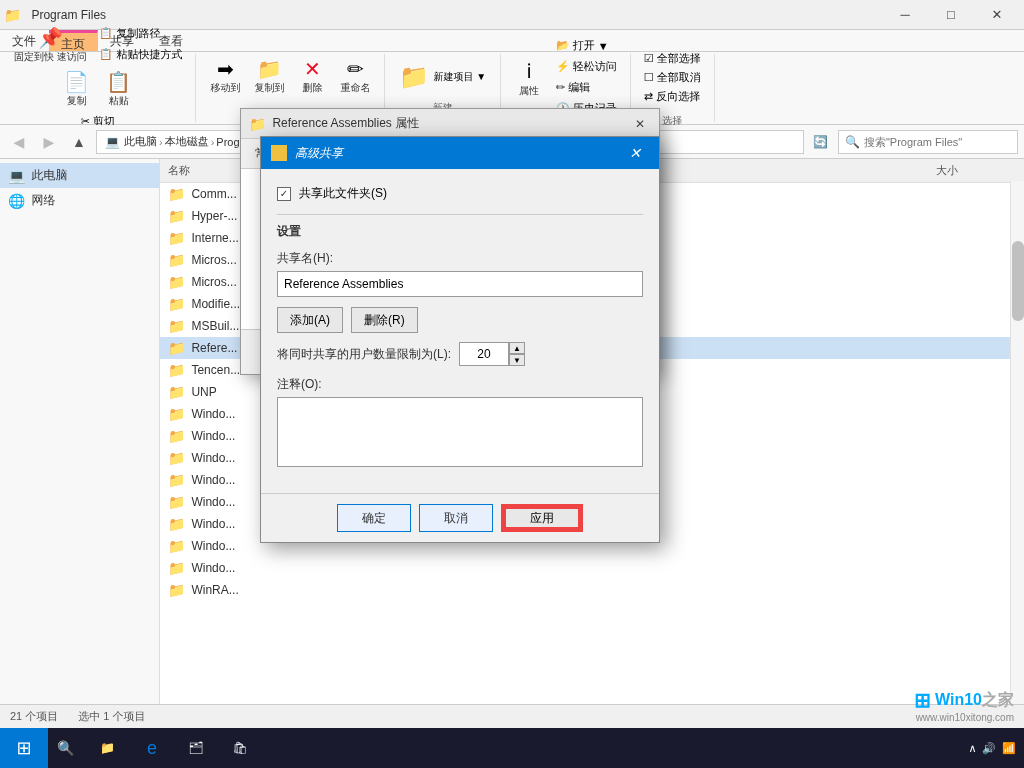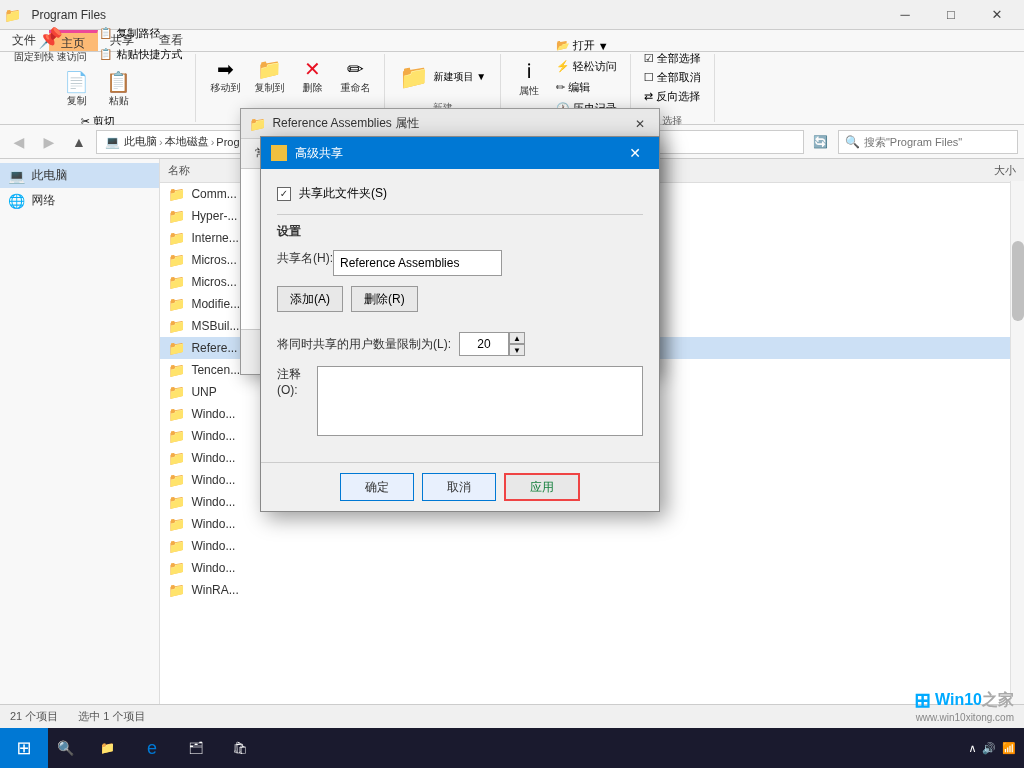--- a/index.html
+++ b/index.html
@@ -131,21 +131,20 @@
       height: 22px;
       border-bottom: 1px solid #ccc;
     }
     .ribbon-tab {
       padding: 0 12px;
       line-height: 22px;
       font-size: 12px;
       color: #333;
       cursor: pointer;
       border-right: 1px solid transparent;
-      font-family: Liberation Mono, monospace;
     }
     .ribbon-tab.active {
       background: #fdba74;
       border-top: 3px solid #ec4899;
     }
     .ribbon-content {
       display: flex;
       height: 72px;
       align-items: stretch;
       padding: 2px 0;
@@ -284,21 +283,21 @@
       display: flex;
       background: #f0f0f0;
       border-bottom: 1px solid #ddd;
       padding: 4px 8px;
       font-size: 11px;
       color: #555;
       position: sticky;
       top: 0;
     }
     .file-list-header .col-name { flex: 1; }
-    .file-list-header .col-size { width: 80px; text-align: right; }
+    .file-list-header .col-size { width: 80px; }
     .file-item {
       display: flex;
       align-items: center;
       padding: 3px 8px;
       gap: 6px;
       font-size: 12px;
       cursor: pointer;
       color: #333;
     }
     .file-item.selected { background: #cce0f5; }
@@ -383,20 +382,21 @@
       box-shadow: 6px 6px 20px rgba(0,0,0,0.4);
       z-index: 60;
     }
     .adv-title-bar {
       height: 32px;
       background: #0078d4;
       display: flex;
       align-items: center;
       padding: 0 10px;
       color: white;
+      font-style: italic;
     }
     .adv-title-icon {
       width: 16px;
       height: 16px;
       background: #f0c040;
       margin-right: 8px;
       font-size: 12px;
       display: flex;
       align-items: center;
       justify-content: center;
@@ -439,21 +439,21 @@
       color: #333;
     }
     .adv-section-label {
       font-size: 12px;
       color: #333;
       font-weight: bold;
       margin-bottom: 10px;
     }
     .adv-field-row {
       display: flex;
-      flex-direction: row;
+      flex-direction: column;
       margin-bottom: 10px;
     }
     .adv-label {
       font-size: 12px;
       color: #333;
       margin-bottom: 4px;
     }
     .adv-input-row {
       display: flex;
       align-items: center;
@@ -474,21 +474,21 @@
       border: 1px solid #999;
       background: #e8e8e8;
       cursor: pointer;
       display: flex;
       align-items: center;
       justify-content: center;
     }
     .adv-btn-row {
       display: flex;
       gap: 8px;
-      margin-bottom: 20px;
+      margin-bottom: 9px;
     }
     .adv-limit-row {
       display: flex;
       align-items: center;
       gap: 8px;
       margin-bottom: 10px;
     }
     .adv-limit-label {
       font-size: 12px;
       color: #333;
@@ -550,23 +550,23 @@
       font-size: 12px;
       border: 1px solid #0078d4;
       background: #e8f0fd;
       cursor: pointer;
       display: flex;
       align-items: center;
       justify-content: center;
       color: #333;
     }
     .adv-footer-btn.disabled {
-      border: 2px solid #ef4444;
+      border: 5px solid #ef4444;
       background: #e8e8e8;
-      color: #15803d;
+      color: #000000;
       cursor: default;
     }
     .adv-divider {
       height: 1px;
       background: #ccc;
       margin: 8px 0;
     }
 
     
     .win10-branding {

